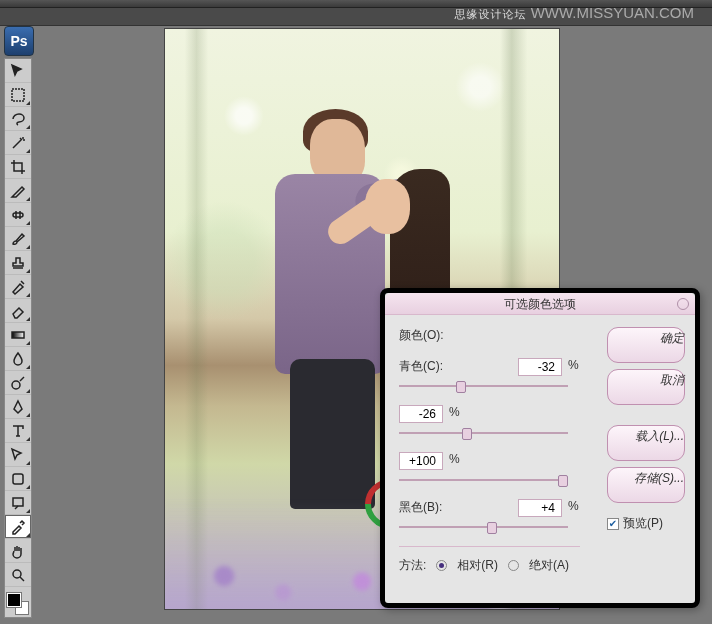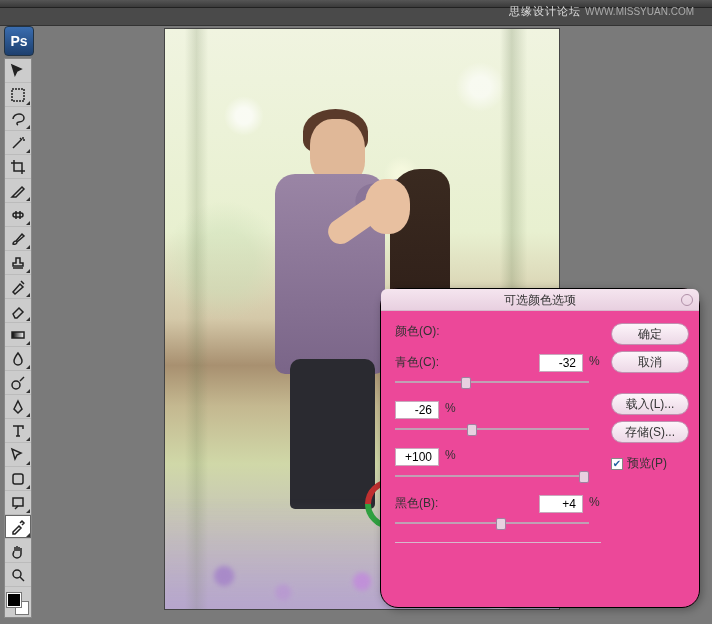--- a/index.html
+++ b/index.html
@@ -1,20 +1,20 @@
 <!DOCTYPE html>
 <html><head>
 <meta charset="utf-8">
 <style>
 * { margin: 0; padding: 0; box-sizing: border-box; font-family: "Microsoft YaHei", sans-serif; }
 body { width: 712px; height: 624px; background: #7a7a7a; overflow: hidden; position: relative; }
 
 .top-bar { height: 8px; background: linear-gradient(#555, #3a3a3a); border-bottom: 1px solid #222; }
 .top-watermark { position: absolute; top: 4px; right: 18px; font-size: 11px; color: #ddd; letter-spacing: 1px; }
-.top-watermark .sub { font-size: 10px; color: #aaa; letter-spacing: 0; }
+.top-watermark .sub { font-size: 15px; color: #aaa; letter-spacing: 0; }
 
 .tab-bar { height: 18px; background: #4a4a4a; border-bottom: 1px solid #333; }
 
 .ps-logo { position: absolute; top: 26px; left: 4px; width: 30px; height: 30px; background: linear-gradient(#3a6db0, #1d3f6e); border-radius: 4px; display: flex; align-items: center; justify-content: center; color: #fff; font-weight: bold; font-size: 14px; border: 1px solid #234; }
 
 .toolbar { position: absolute; top: 58px; left: 4px; width: 28px; background: #ccc; border: 1px solid #888; display: flex; flex-direction: column; }
 .tool { width: 26px; height: 24px; display: flex; align-items: center; justify-content: center; font-size: 15px; color: #222; border-bottom: 1px solid #bbb; position: relative; cursor: pointer; }
 .tool.sel { background: #fff; box-shadow: inset 0 0 0 1px #666; }
 .tool svg { width: 16px; height: 16px; stroke: #222; fill: none; stroke-width: 1.5; }
 .tool .tri { position: absolute; bottom: 1px; right: 1px; border: 2px solid transparent; border-right-color: #333; border-bottom-color: #333; }
@@ -39,25 +39,25 @@
 .woman .hair { position: absolute; top: 10px; left: 30px; width: 60px; height: 220px; background: linear-gradient(#3a2a20, #2a1a15); border-radius: 30px 20px 10px 15px; }
 .woman .arm { position: absolute; top: 50px; left: -35px; width: 60px; height: 25px; background: #e8c0a0; border-radius: 15px; transform: rotate(-35deg); }
 .flowers { position: absolute; bottom: 0; left: 0; right: 0; height: 110px; background: radial-gradient(circle at 15% 70%, #a88ac8 8px, transparent 12px), radial-gradient(circle at 30% 85%, #b89ad0 6px, transparent 10px), radial-gradient(circle at 50% 75%, #c090d8 7px, transparent 11px), radial-gradient(circle at 70% 80%, #a080c0 5px, transparent 9px), radial-gradient(circle at 85% 90%, rgba(255,255,255,.6) 10px, transparent 16px), linear-gradient(transparent, rgba(180,160,200,.3)); filter: blur(2px); }
 
 .logo86 { position: absolute; bottom: 70px; left: 200px; width: 170px; height: 60px; pointer-events: none; }
 .logo86 .swirl { position: absolute; left: 0; top: 0; width: 50px; height: 50px; border: 6px solid transparent; border-top-color: #e0c030; border-left-color: #c03030; border-bottom-color: #30a040; border-radius: 50%; transform: rotate(45deg); }
 .logo86 .txt { position: absolute; left: 55px; top: 5px; font-size: 20px; font-weight: bold; color: #46307e; }
 .logo86 .url { position: absolute; left: 95px; top: 15px; font-size: 10px; color: #46307e; }
 .logo86 .cn { position: absolute; left: 35px; top: 38px; font-size: 12px; color: #46307e; font-weight: bold; }
 
-.dialog { position: absolute; top: 288px; left: 380px; width: 320px; height: 320px; background: #ec4899; border: 1px solid #000000; border-radius: 18px; box-shadow: 2px 2px 8px rgba(0,0,0,.3); font-size: 12px; color: #333; }
+.dialog { position: absolute; top: 288px; left: 380px; width: 320px; height: 320px; background: #e5e5e5; border: 5px solid #000000; border-radius: 8px; box-shadow: 2px 2px 8px rgba(0,0,0,.3); font-size: 12px; color: #333; }
 .dlg-title { height: 22px; background: linear-gradient(#f5e5ef, #e8d0e0); border-bottom: 1px solid #d8b8cc; border-radius: 6px 6px 0 0; text-align: center; line-height: 22px; position: relative; }
 .dlg-title .dot { position: absolute; right: 6px; top: 5px; width: 12px; height: 12px; border: 1px solid #b090a8; border-radius: 50%; }
 
-.dlg-body { padding: 12px 10px 10px 14px; display: flex; gap: 10px; }
+.dlg-body { padding: 12px 10px 10px 14px; display: flex; gap: 27px; }
 .dlg-left { flex: 1; }
 .dlg-right { width: 78px; display: flex; flex-direction: column; gap: 6px; }
 
 .color-row { display: flex; align-items: center; gap: 6px; margin-bottom: 14px; }
 .color-swatch { width: 20px; height: 14px; background: #e030c0; border: 1px solid #888; }
 .color-select { border: 1px solid #c8a8bc; padding: 1px 4px; display: flex; align-items: center; gap: 4px; background: #fff; }
 .dd-arrow { width: 0; height: 0; border: 4px solid transparent; border-top-color: #666; margin-top: 3px; }
 
 .slider-group { margin-bottom: 12px; }
 .slider-row { display: flex; align-items: flex-start; gap: 6px; }
@@ -67,21 +67,21 @@
 .slider-track { height: 14px; position: relative; margin: 3px 12px 0 0; }
 .slider-track .line { position: absolute; top: 6px; left: 0; right: 0; height: 2px; background: #c0a0b4; }
 .slider-track .thumb { position: absolute; top: 2px; width: 10px; height: 12px; background: #e8d0e0; border: 1px solid #a080a0; border-radius: 2px; }
 
 .divider { height: 1px; background: #d8b8cc; margin: 4px 0 10px; }
 
 .method-row { display: flex; align-items: center; gap: 10px; }
 .radio { width: 11px; height: 11px; border: 1px solid #888; border-radius: 50%; display: inline-flex; align-items: center; justify-content: center; }
 .radio.checked::after { content: ''; width: 5px; height: 5px; background: #46307e; border-radius: 50%; }
 
-.btn { height: 22px; border: 1px solid #c090b0; border-radius: 11px; background: linear-gradient(#fdf5fa, #ecd8e6); text-align: center; line-height: 20px; cursor: pointer; font-size: 12px; }
+.btn { height: 36px; border: 1px solid #c090b0; border-radius: 11px; background: linear-gradient(#fdf5fa, #ecd8e6); text-align: right; line-height: 20px; cursor: pointer; font-size: 12px; font-style: italic; }
 .chk-row { display: flex; align-items: center; gap: 4px; margin-top: 6px; }
 .chk { width: 12px; height: 12px; border: 1px solid #888; background: #fff; display: inline-flex; align-items: center; justify-content: center; font-size: 10px; color: #2060a0; }
 </style>
 </head>
 <body>
 
 <div class="top-bar"></div>
 <div class="top-watermark">
   <span>思缘设计论坛</span>
   <span class="sub">WWW.MISSYUAN.COM</span>
@@ -316,20 +316,27 @@
           <input type="text" value="+4" style="">
           <span class="pct">%</span>
         </div>
         <div class="slider-track">
             <div class="line"></div>
             <div class="thumb" style="left:52%"></div>
           </div>
       </div>
 
       <div class="divider"></div>
+      <div class="method-row">
+        <span>方法:</span>
+        <span class="radio checked"></span>
+        <span>相对(R)</span>
+        <span class="radio"></span>
+        <span>绝对(A)</span>
+      </div>
     </div>
 
     <div class="dlg-right">
       <div class="btn">确定</div>
       <div class="btn">取消</div>
       <div style="height:8px"></div>
       <div class="btn">载入(L)...</div>
       <div class="btn">存储(S)...</div>
       <div class="chk-row">
         <span class="chk">✔</span>

